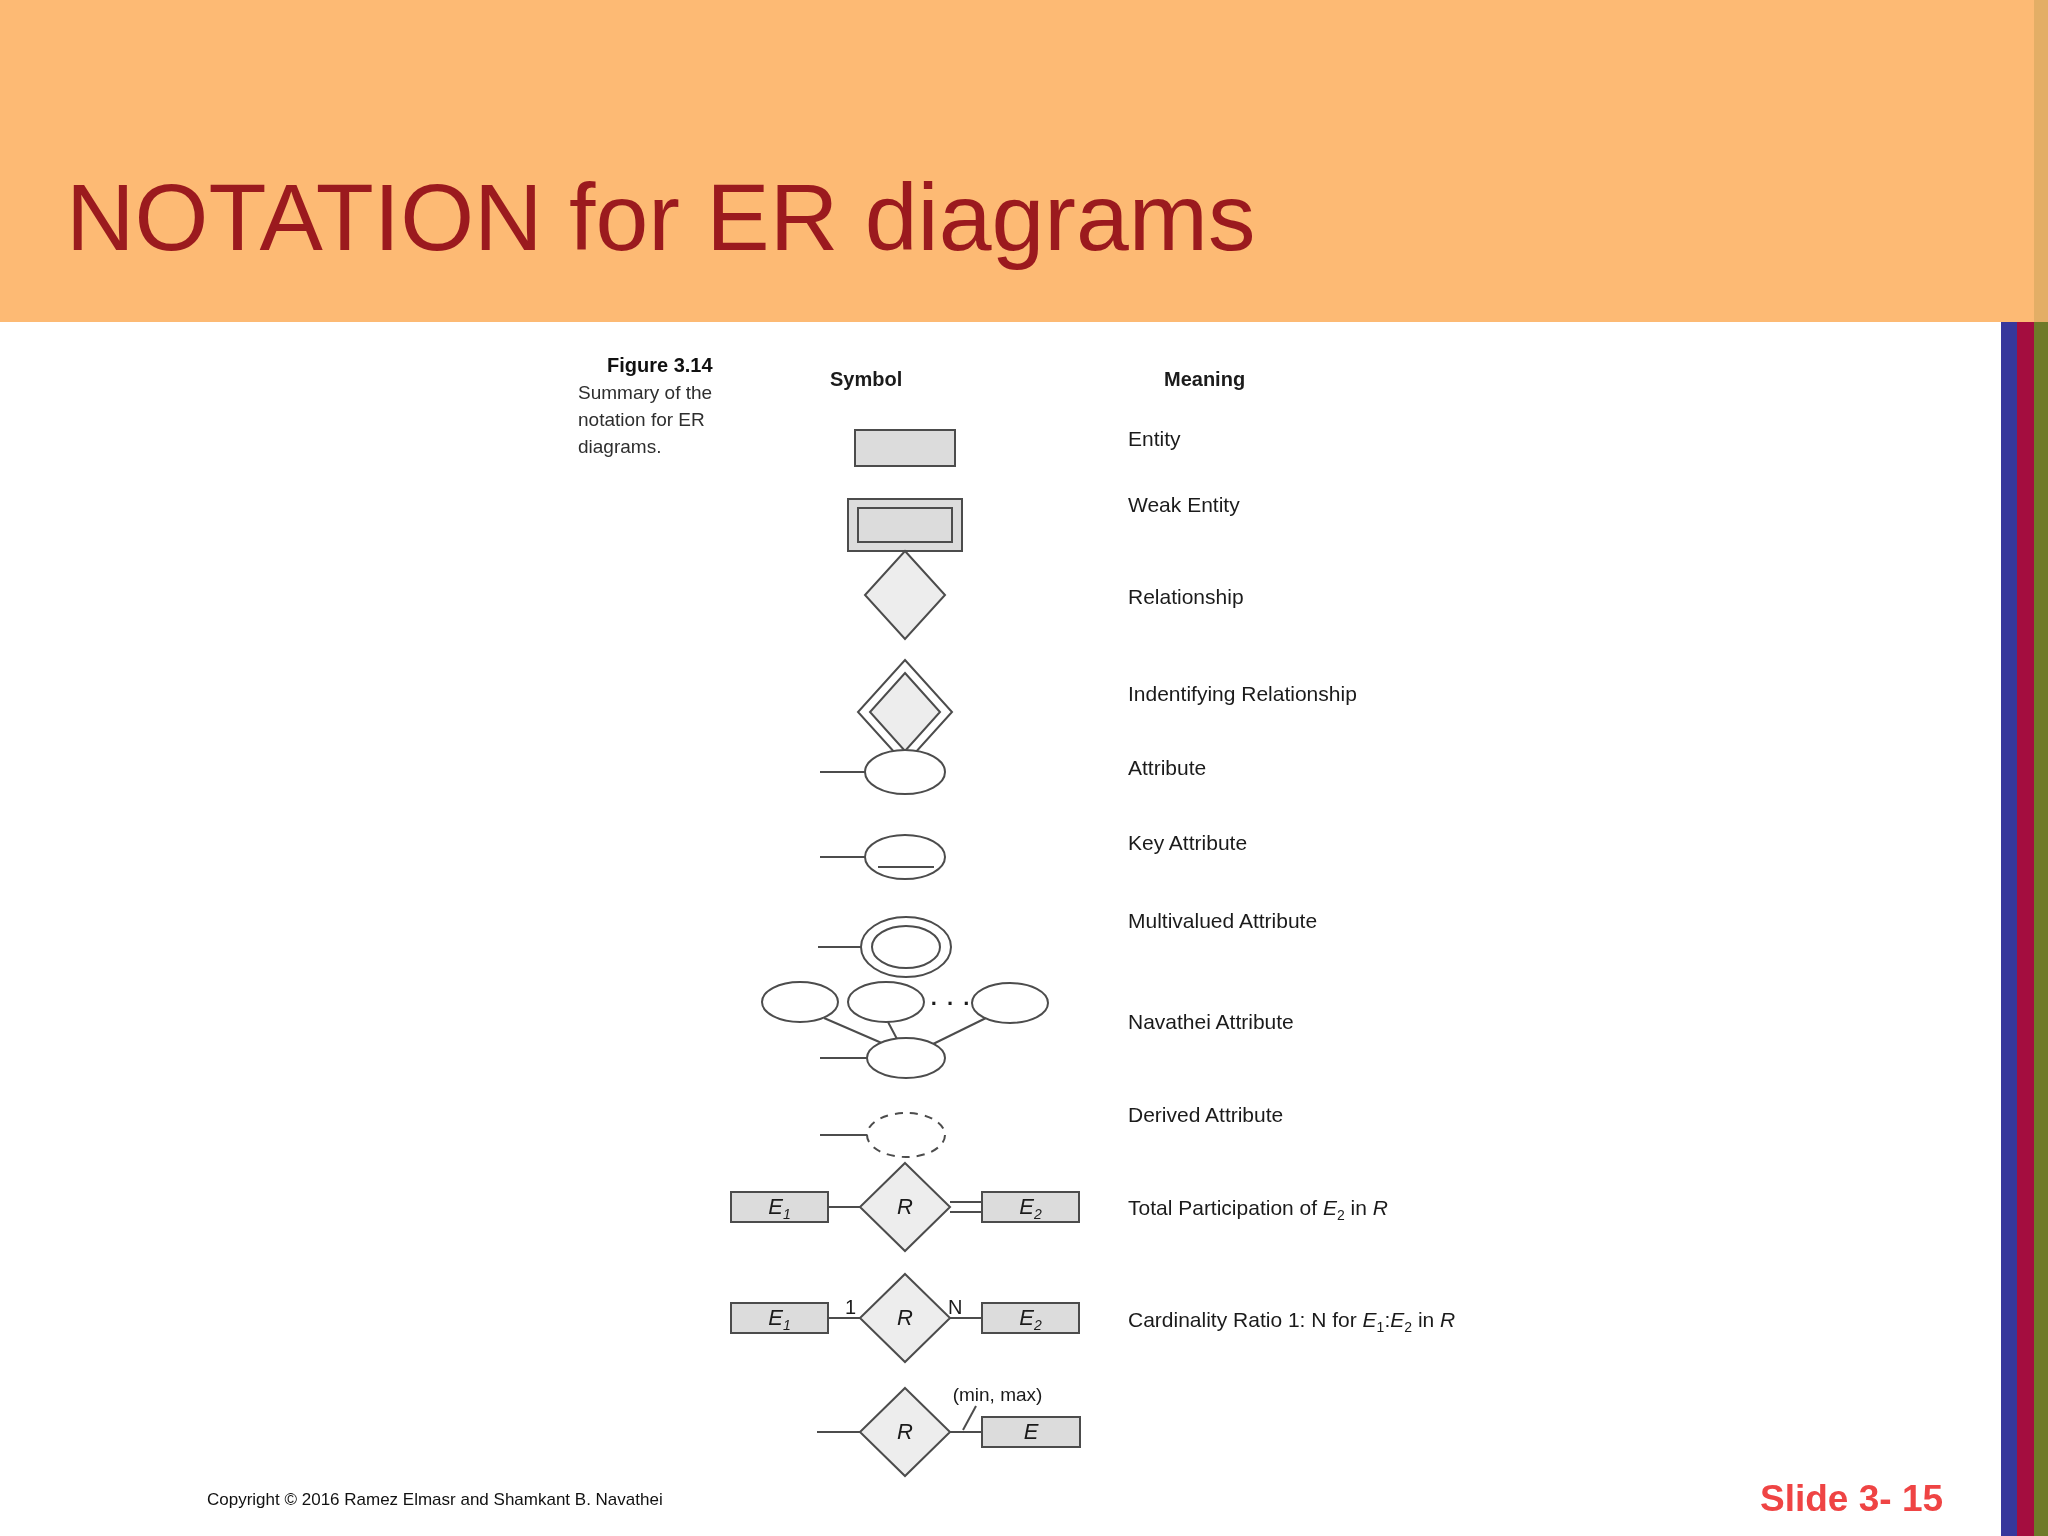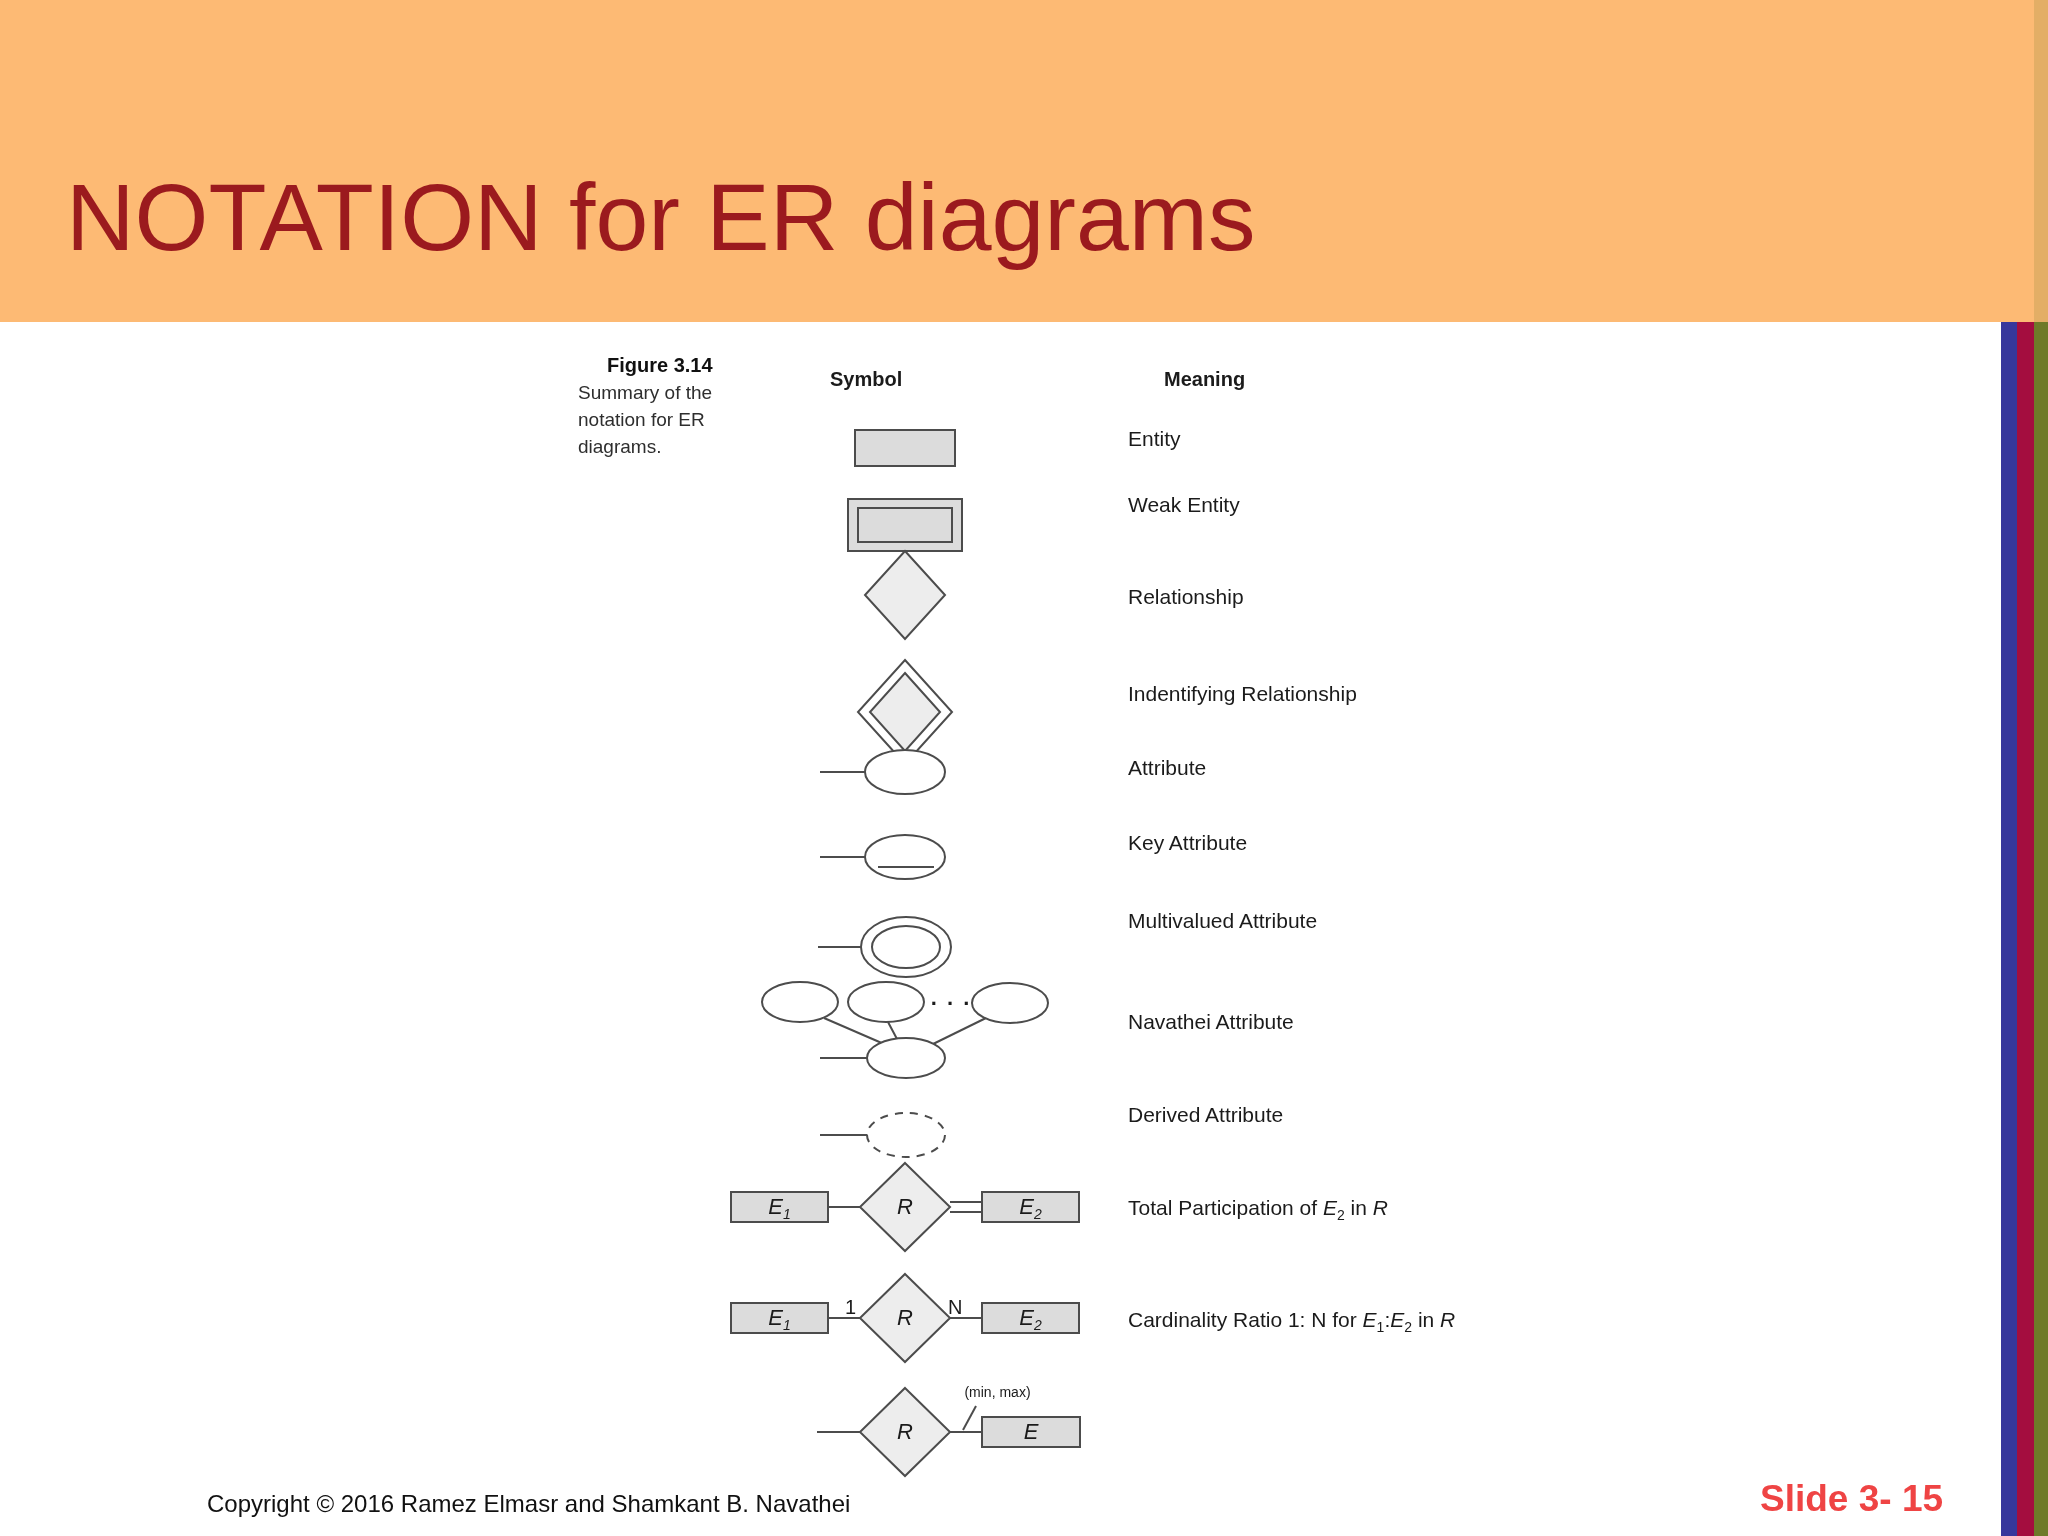--- a/index.html
+++ b/index.html
@@ -17,23 +17,23 @@
   .caption .cap-title{font-weight:bold;font-size:20px;color:#111;margin-left:29px;}
   .colhead{position:absolute;top:368px;font-size:20px;font-weight:bold;color:#1b1b1b;white-space:nowrap;}
   .colhead-symbol{left:830px;width:150px;text-align:left;}
   .colhead-meaning{left:1128px;margin-left:36px;}
   .meaning{position:absolute;left:1128px;font-size:21px;line-height:26px;color:#1b1b1b;white-space:nowrap;}
   .meaning i{font-style:italic;}
   .meaning sub{font-size:14px;}
   .symtext{position:absolute;text-align:center;font-size:22px;font-style:italic;color:#1b1b1b;line-height:30px;white-space:nowrap;}
   .symtext sub{font-size:14px;font-style:italic;vertical-align:-5px;line-height:0;}
   .symplain{position:absolute;font-size:20px;color:#1b1b1b;line-height:22px;white-space:nowrap;}
-  .minmax{position:absolute;left:935px;top:1384px;width:125px;text-align:center;font-size:14px;color:#1b1b1b;white-space:nowrap;}
+  .minmax{position:absolute;left:935px;top:1384px;width:125px;text-align:center;font-size:19px;color:#1b1b1b;white-space:nowrap;}
   .dots{position:absolute;left:925px;top:985px;width:52px;text-align:center;font-size:22px;font-weight:bold;color:#1b1b1b;letter-spacing:2px;}
-  .copyright{position:absolute;left:207px;top:1490px;font-size:24px;color:#111;white-space:nowrap;}
+  .copyright{position:absolute;left:207px;top:1490px;font-size:17px;color:#111;white-space:nowrap;}
   .slide-number{position:absolute;left:1760px;top:1478px;font-size:37px;font-weight:bold;color:#ef4444;white-space:nowrap;}
 </style>
 </head>
 <body>
 
 <div class="slide">
 
   <div class="banner">
     <div class="slide-title">NOTATION for ER diagrams</div>
     <div class="banner-stripe-shade"></div>

